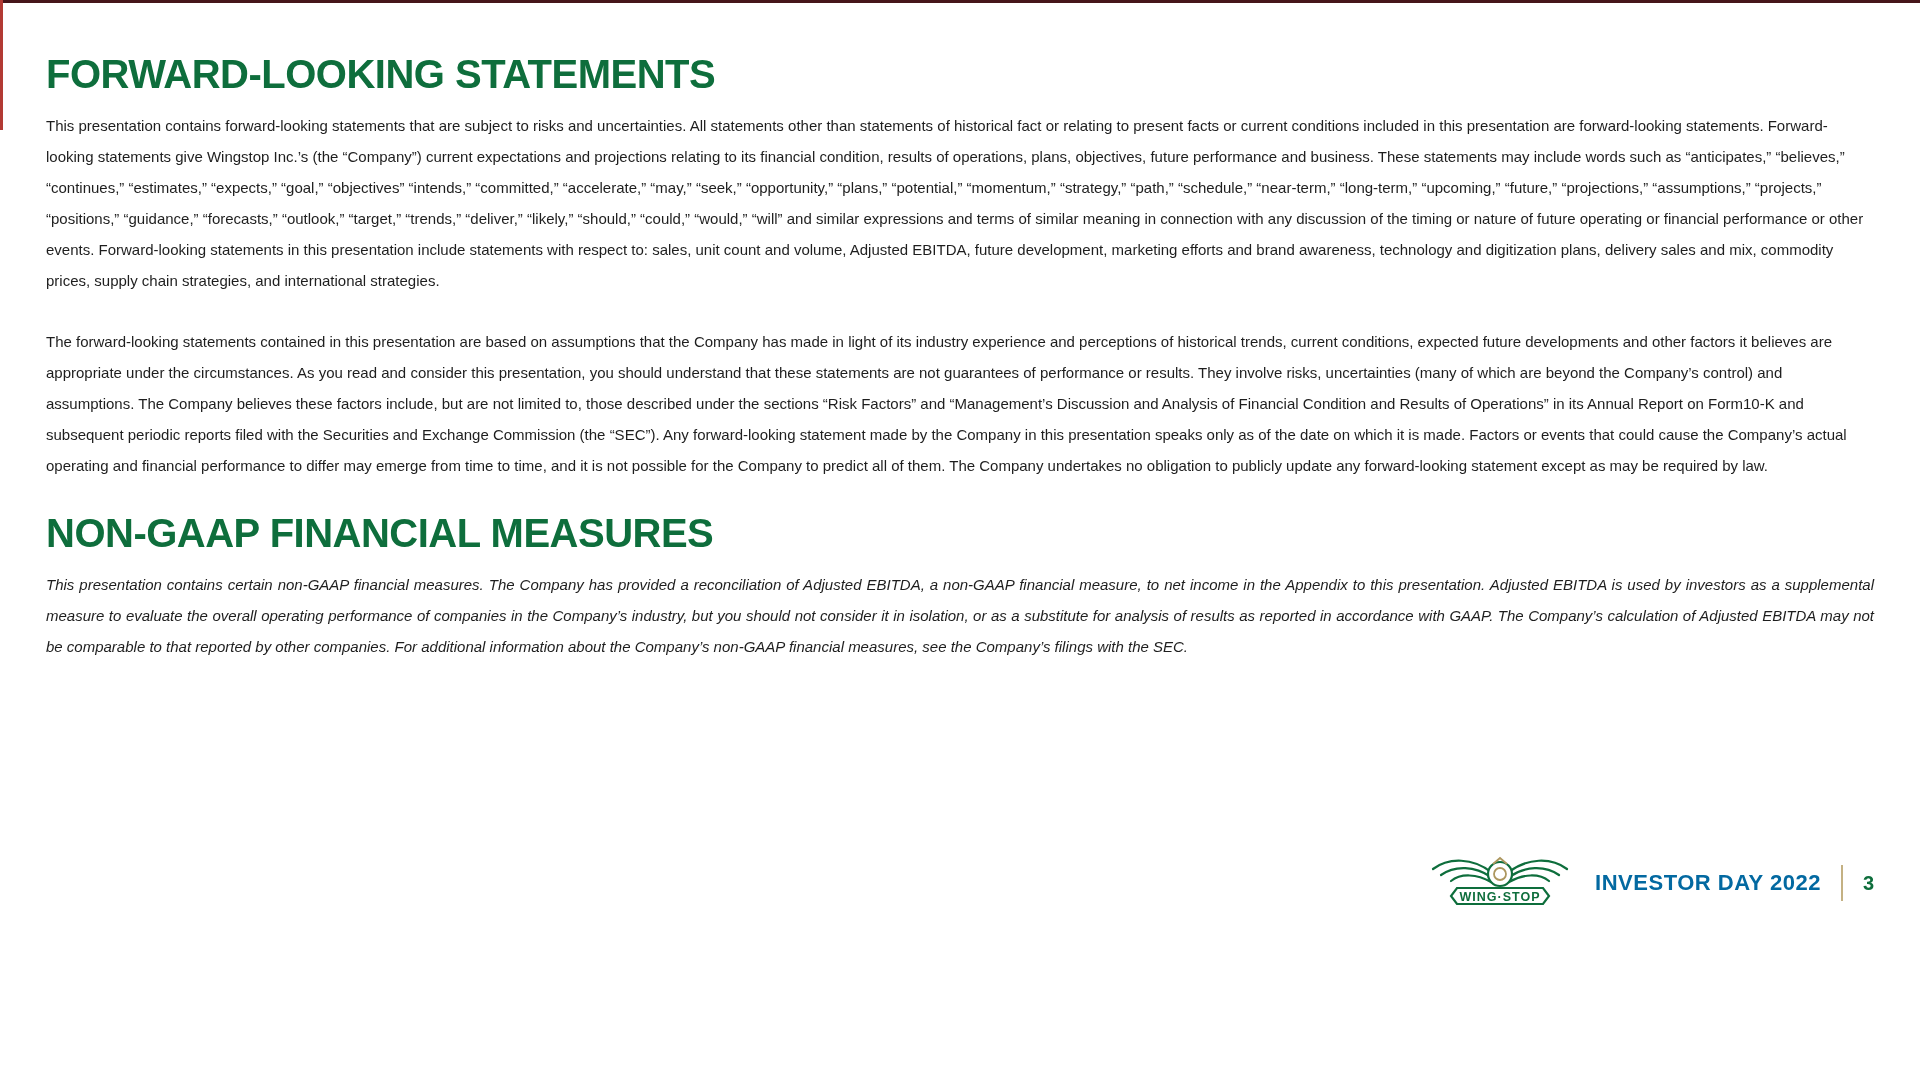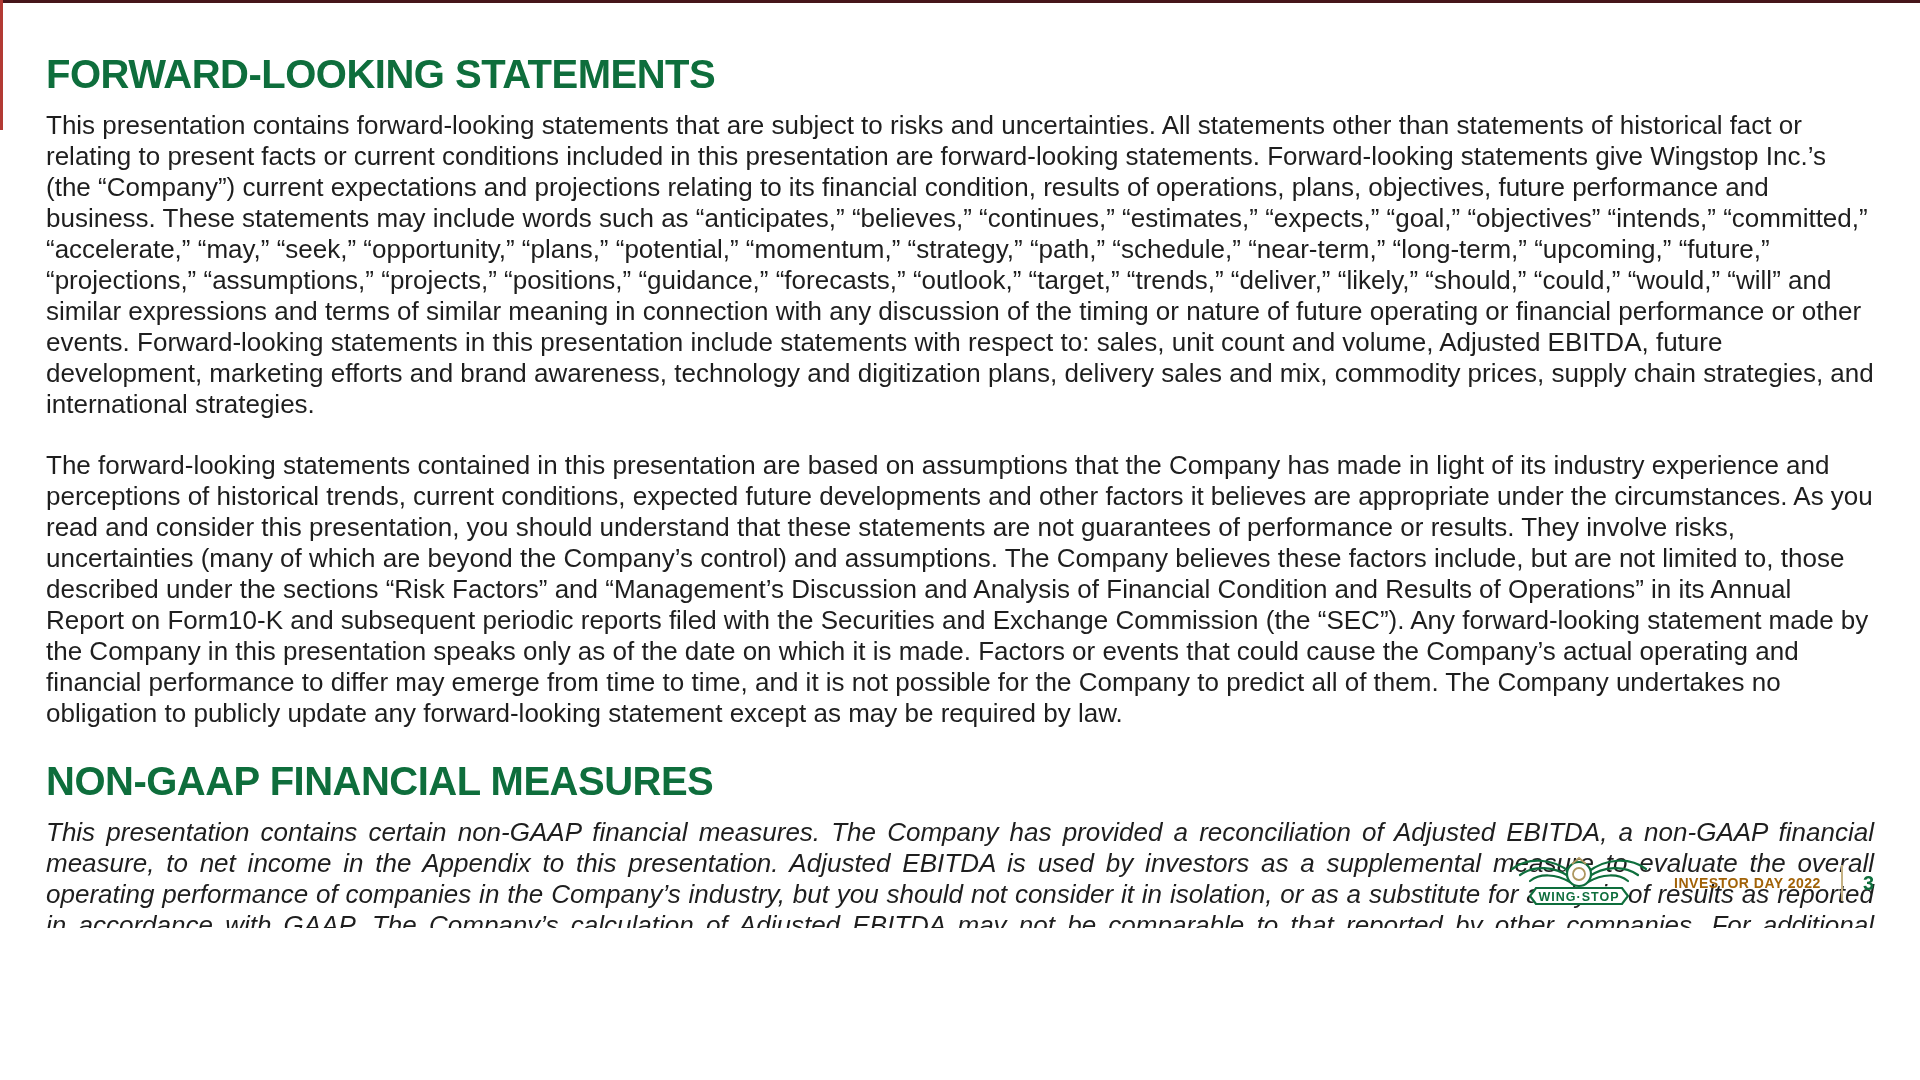--- a/index.html
+++ b/index.html
@@ -35,39 +35,39 @@
     font-weight: 800;
     letter-spacing: -0.5px;
     line-height: 1.1;
   }
   .section-title.second {
     margin-top: 24px;
   }
   .body-paragraph {
     margin: 0 0 30px 0;
     color: #1e1e1e;
-    font-size: 26px;
+    font-size: 15px;
     line-height: 31px;
     text-align: left;
   }
   .body-paragraph.justify {
     text-align: justify;
     font-style: italic;
   }
   .footer {
     position: absolute;
     right: 46px; bottom: 16px;
     display: flex;
     align-items: center;
     gap: 20px;
   }
   .logo { display: block; }
   .event-label {
-    color: #a16207;
-    font-size: 14px;
+    color: #0369a1;
+    font-size: 22px;
     font-weight: 700;
     letter-spacing: 0.5px;
     white-space: nowrap;
   }
   .footer-divider {
     width: 2px; height: 36px;
     background: #c4b183;
   }
   .page-number {
     color: #0e6e3c;

